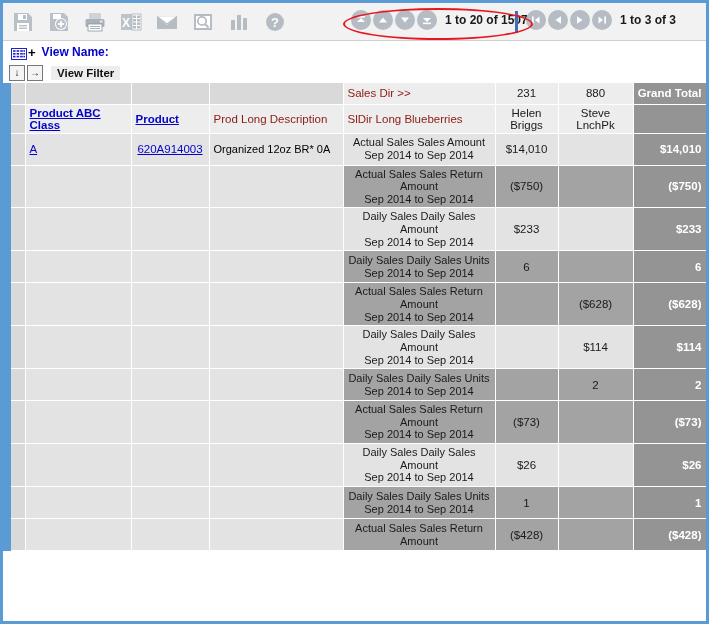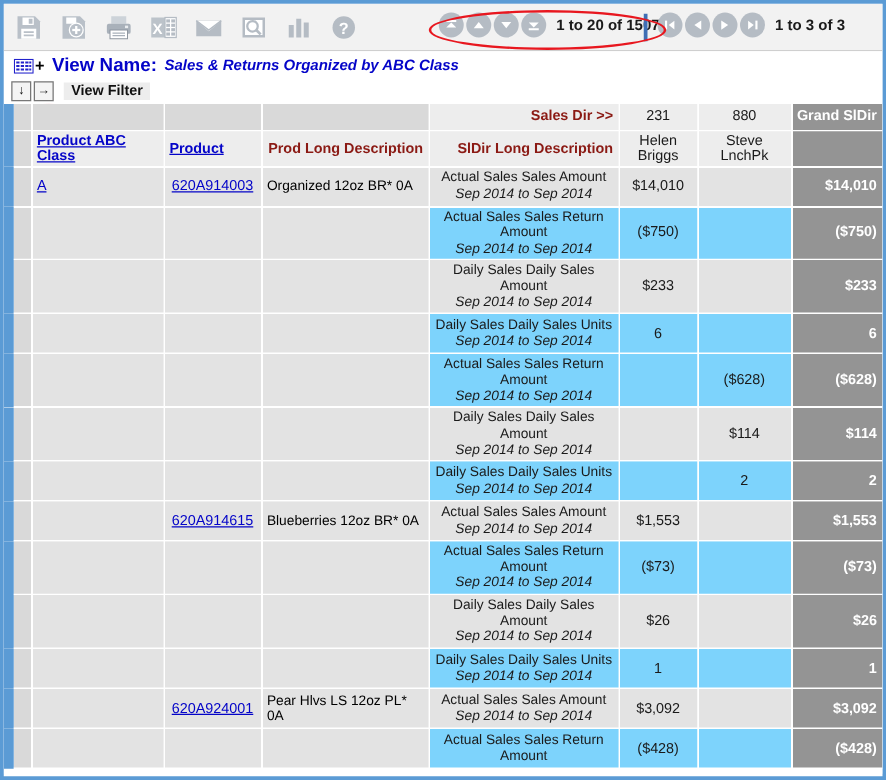--- a/index.html
+++ b/index.html
@@ -42,21 +42,21 @@
   #ell-top{left:340px;top:5px;width:186px;height:28px;}
   #ell-view{left:8px;top:42px;width:52px;height:20px;}
 
   
   .viewbar{
     position:relative;height:22px;background:#ffffff;display:flex;align-items:center;
     padding-left:8px;box-sizing:border-box;
   }
   .grid-ico{width:16px;height:12px;display:inline-block;margin-right:1px;}
   .plus{color:#000;font-weight:bold;font-size:13px;margin-right:6px;line-height:1;}
-  .vn-label{color:#0404c8;font-weight:bold;font-size:15px;}
+  .vn-label{color:#0404c8;font-weight:bold;font-size:12px;}
   .vn-value{color:#0404c8;font-weight:bold;font-style:italic;font-size:12px;margin-left:6px;}
 
   .filterbar{
     position:relative;height:20px;background:#ffffff;display:flex;align-items:center;
     padding-left:6px;box-sizing:border-box;
   }
   .mini-btn{
     width:14px;height:14px;border:1px solid #777;background:#f4f4f4;
     display:flex;align-items:center;justify-content:center;font-size:10px;
     color:#111;margin-right:2px;cursor:pointer;line-height:1;
@@ -87,38 +87,38 @@
   .rail{background:#5b9bd5;border:0!important;padding:0!important;}
   .stub{background:#d9d9d9;border-right:1px solid #fff;border-bottom:1px solid #fff;padding:0!important;}
 
   .hdr-blank{background:#d9d9d9;height:18px;}
 
   .hdr-link{
     background:#ededed;text-align:left;font-weight:bold;font-size:11.5px;
     color:#0404c8;text-decoration:underline;cursor:pointer;height:21px;
   }
   .hdr-red{
-    background:#ededed;text-align:right;font-weight:bold;font-size:11.5px;
+    background:#ededed;text-align:left;font-weight:normal;font-size:11.5px;
     color:#8b1a14;height:21px;
   }
   .hdr-num{background:#ededed;text-align:center;font-size:11.5px;color:#1a1a1a;height:18px;}
   .hdr-name{background:#ededed;text-align:center;font-size:11.5px;color:#1a1a1a;height:21px;}
   .hdr-gt{
     background:#949494;color:#ffffff;font-weight:bold;font-size:11.5px;
     text-align:center;height:18px;
   }
   .hdr-gt-blank{background:#949494;height:21px;}
 
   .cell-lt{background:#e3e3e3;}
-  .cell-wt{background:#7dd3fc;}
+  .cell-wt{background:#a3a3a3;}
   .cell-link{color:#0404c8;text-decoration:underline;cursor:pointer;font-size:11.5px;}
   .c-left{text-align:left;}
   .c-right{text-align:center;}
   .metric{font-size:11px;line-height:1.15;text-align:center;color:#1a1a1a;}
-  .metric .m2{display:block;font-style:italic;}
+  .metric .m2{display:block;}
   .val{font-size:11.5px;color:#1a1a1a;}
   .gt{background:#949494;color:#ffffff;font-weight:bold;font-size:11.5px;text-align:right;}
   .rowh{height:32px;}
 </style>
 </head>
 <body>
 
 <div id="app">
 
   <div class="toolbar">
@@ -280,21 +280,20 @@
             <rect x="12.4" y="5" width="1.6" height="1.6"></rect>
           <rect x="2" y="7.8" width="2.6" height="1.6"></rect>
             <rect x="5.6" y="7.8" width="2.6" height="1.6"></rect>
             <rect x="9.2" y="7.8" width="2.6" height="1.6"></rect>
             <rect x="12.4" y="7.8" width="1.6" height="1.6"></rect>
         </g>
       </svg>
     </span>
     <span class="plus">+</span>
     <span class="vn-label">View Name:</span>
-    <span class="vn-value">Sales &amp; Returns Organized by ABC Class</span>
     <div class="redellipse" id="ell-view"></div>
   </div>
 
   <div class="filterbar">
     <span class="mini-btn">↓</span>
     <span class="mini-btn">→</span>
     <span class="vf-label">View Filter</span>
   </div>
 
   <div class="gridwrap">
@@ -314,30 +313,30 @@
 
         <tr>
           <td class="rail"></td>
           <td class="stub"></td>
           <td class="hdr-blank"></td>
           <td class="hdr-blank"></td>
           <td class="hdr-blank"></td>
           <td class="hdr-red">Sales Dir &gt;&gt;</td>
           <td class="hdr-num">231</td>
           <td class="hdr-num">880</td>
-          <td class="hdr-gt">Grand SlDir</td>
+          <td class="hdr-gt">Grand Total</td>
         </tr>
 
         <tr>
           <td class="rail"></td>
           <td class="stub"></td>
           <td class="hdr-link">Product ABC Class</td>
           <td class="hdr-link">Product</td>
           <td class="hdr-red">Prod Long Description</td>
-          <td class="hdr-red">SlDir Long Description</td>
+          <td class="hdr-red">SlDir Long Blueberries</td>
           <td class="hdr-name">Helen Briggs</td>
           <td class="hdr-name">Steve LnchPk</td>
           <td class="hdr-gt-blank"></td>
         </tr>
 
       <tr class="rowh">
             <td class="rail"></td>
             <td class="stub"></td>
             <td class="cell-lt c-left"><span class="cell-link">A</span></td>
             <td class="cell-lt c-right"><span class="cell-link">620A914003</span></td>
@@ -410,31 +409,20 @@
             <td class="cell-lt c-left"></td>
             <td class="cell-wt metric"><span>Daily Sales Daily Sales Units</span><span class="m2">Sep 2014 to Sep 2014</span></td>
             <td class="cell-wt c-right val"></td>
             <td class="cell-wt c-right val">2</td>
             <td class="gt">2</td>
           </tr>
           <tr class="rowh">
             <td class="rail"></td>
             <td class="stub"></td>
             <td class="cell-lt c-left"></td>
-            <td class="cell-lt c-right"><span class="cell-link">620A914615</span></td>
-            <td class="cell-lt c-left"><span>Blueberries 12oz BR* 0A</span></td>
-            <td class="cell-lt metric"><span>Actual Sales Sales Amount</span><span class="m2">Sep 2014 to Sep 2014</span></td>
-            <td class="cell-lt c-right val">$1,553</td>
-            <td class="cell-lt c-right val"></td>
-            <td class="gt">$1,553</td>
-          </tr>
-          <tr class="rowh">
-            <td class="rail"></td>
-            <td class="stub"></td>
-            <td class="cell-lt c-left"></td>
             <td class="cell-lt c-right"></td>
             <td class="cell-lt c-left"></td>
             <td class="cell-wt metric"><span>Actual Sales Sales Return Amount</span><span class="m2">Sep 2014 to Sep 2014</span></td>
             <td class="cell-wt c-right val">($73)</td>
             <td class="cell-wt c-right val"></td>
             <td class="gt">($73)</td>
           </tr>
           <tr class="rowh">
             <td class="rail"></td>
             <td class="stub"></td>
@@ -454,31 +442,20 @@
             <td class="cell-lt c-left"></td>
             <td class="cell-wt metric"><span>Daily Sales Daily Sales Units</span><span class="m2">Sep 2014 to Sep 2014</span></td>
             <td class="cell-wt c-right val">1</td>
             <td class="cell-wt c-right val"></td>
             <td class="gt">1</td>
           </tr>
           <tr class="rowh">
             <td class="rail"></td>
             <td class="stub"></td>
             <td class="cell-lt c-left"></td>
-            <td class="cell-lt c-right"><span class="cell-link">620A924001</span></td>
-            <td class="cell-lt c-left"><span>Pear Hlvs LS 12oz PL* 0A</span></td>
-            <td class="cell-lt metric"><span>Actual Sales Sales Amount</span><span class="m2">Sep 2014 to Sep 2014</span></td>
-            <td class="cell-lt c-right val">$3,092</td>
-            <td class="cell-lt c-right val"></td>
-            <td class="gt">$3,092</td>
-          </tr>
-          <tr class="rowh">
-            <td class="rail"></td>
-            <td class="stub"></td>
-            <td class="cell-lt c-left"></td>
             <td class="cell-lt c-right"></td>
             <td class="cell-lt c-left"></td>
             <td class="cell-wt metric"><span>Actual Sales Sales Return Amount</span></td>
             <td class="cell-wt c-right val">($428)</td>
             <td class="cell-wt c-right val"></td>
             <td class="gt">($428)</td>
           </tr>
         </tbody>
     </table>
   </div>

